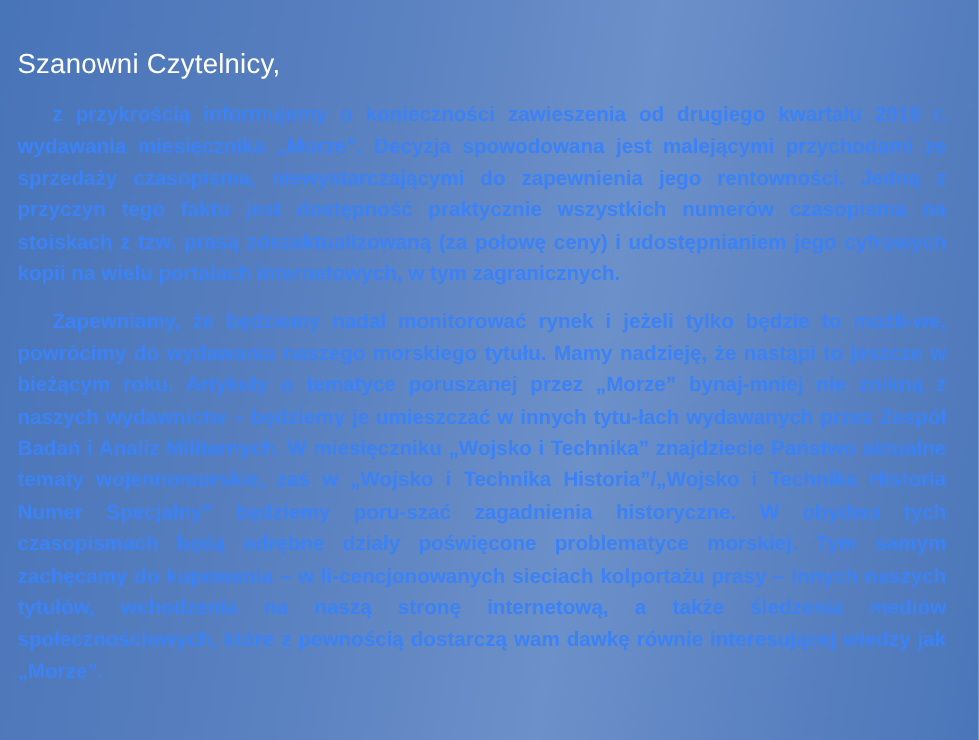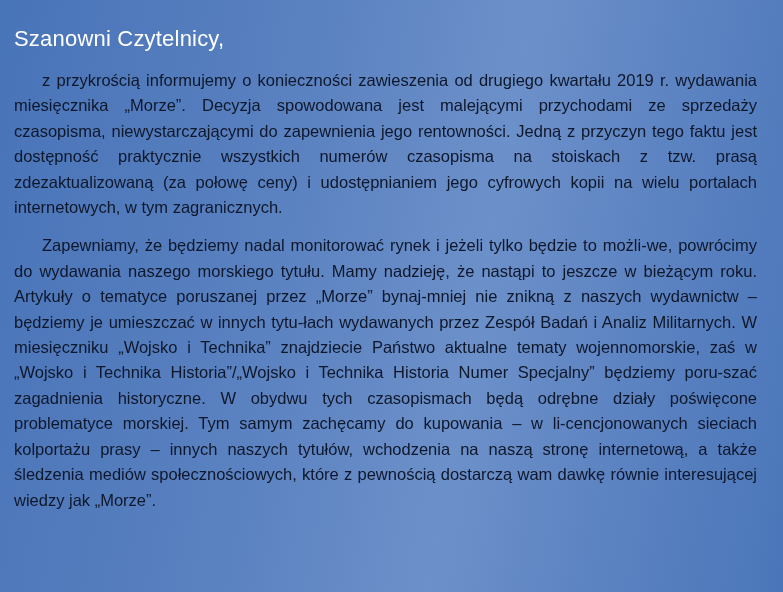--- a/index.html
+++ b/index.html
@@ -13,39 +13,40 @@
     background: #4f77ba;
     background: linear-gradient(100deg, #4874b8 0%, #5a81c0 35%, #6c90c9 60%, #5b82c1 80%, #4a76b9 100%);
     overflow: hidden;
     color: #ffffff;
   }
   .page {
     position: relative;
     width: 783px;
     height: 592px;
     box-sizing: border-box;
-    padding: 18px 26px 10px 14px;
+    padding: 30px 26px 10px 14px;
   }
   .salutation {
     font-size: 22px;
     line-height: 30px;
     margin: 6px 0 14px 0;
     letter-spacing: 0.2px;
     color: #ffffff;
   }
   .para {
     font-size: 16.5px;
     line-height: 25.4px;
     text-align: justify;
     text-justify: inter-word;
     margin: 0 0 13px 0;
     text-indent: 28px;
-    color: #0f172a;
+    color: #3b82f6;
     -webkit-hyphens: manual;
     hyphens: manual;
+    font-weight: bold;
   }
   .para:last-child {
     margin-bottom: 0;
   }
 </style>
 </head>
 <body>
 
 <div class="page">
   <div class="salutation">Szanowni Czytelnicy,</div>

